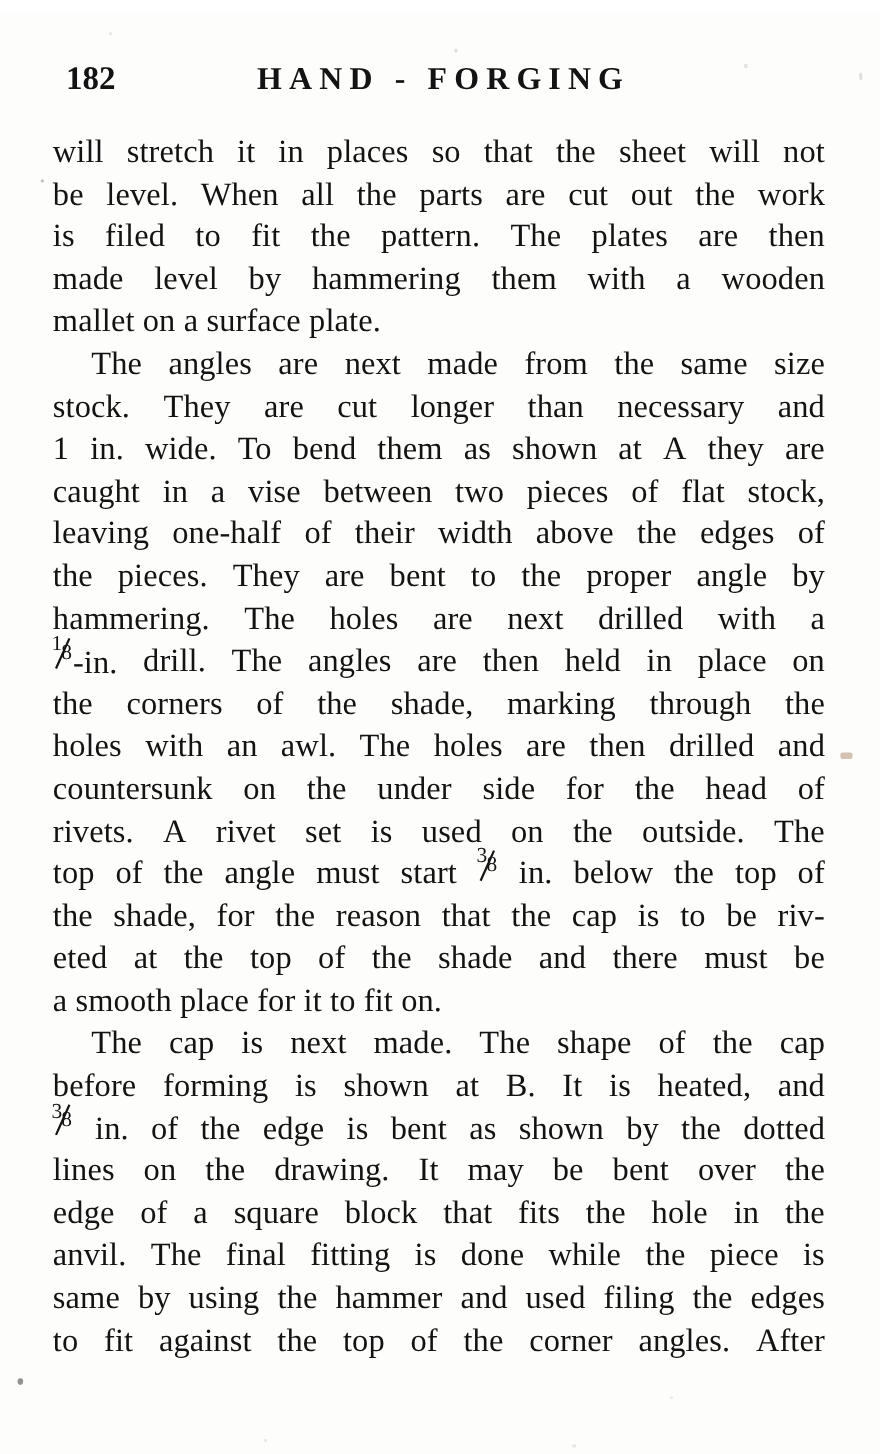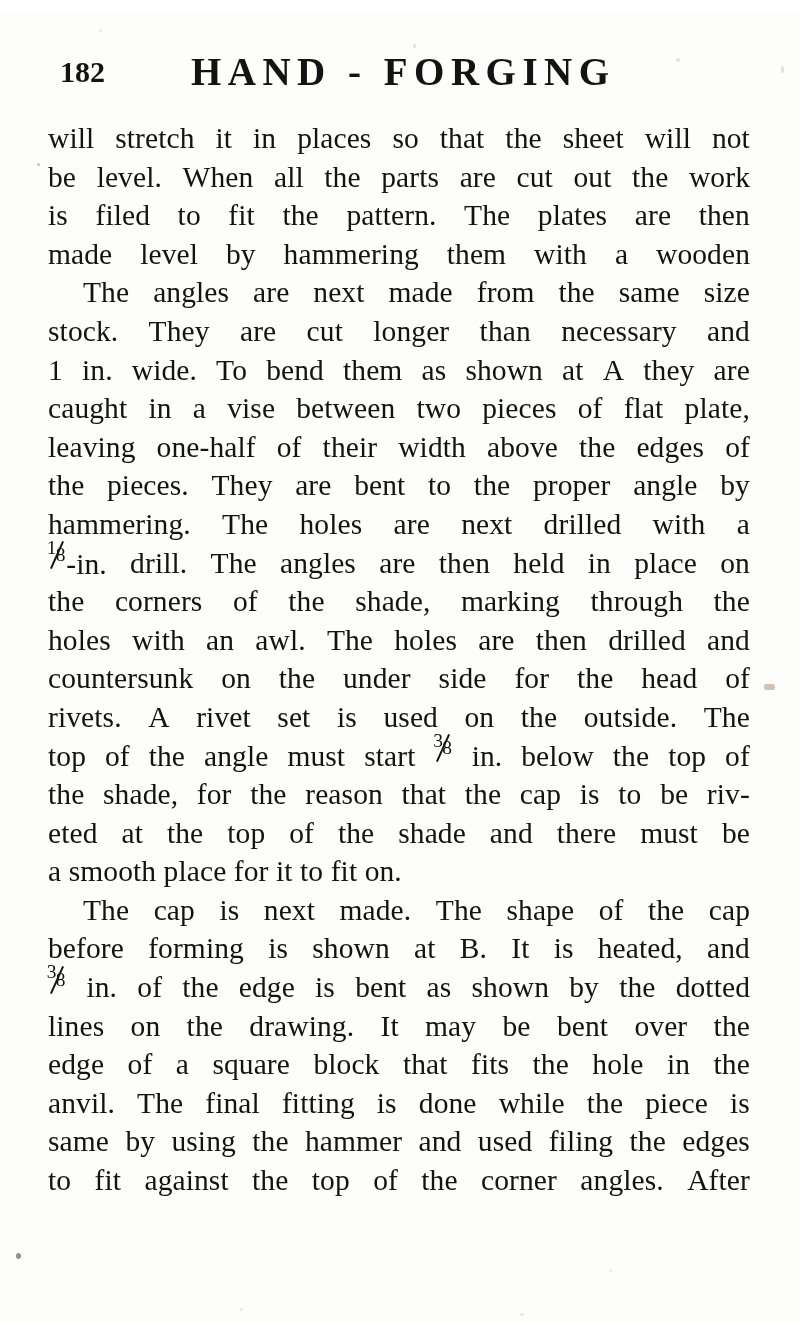--- a/index.html
+++ b/index.html
@@ -43,21 +43,21 @@
     font-weight: 700;
     letter-spacing: 0px;
     line-height: 42px;
   }
   .head-title {
     position: absolute;
     left: 0;
     top: 0;
     width: 800px;
     text-align: center;
-    font-size: 39px;
+    font-size: 29px;
     font-weight: 700;
     line-height: 42px;
     letter-spacing: 6.5px;
     text-indent: 6.5px;
   }
 
   
   .body-block {
     position: absolute;
     left: 48px;
@@ -167,20 +167,21 @@
       <div class="tline just">
         <span>made</span>
         <span>level</span>
         <span>by</span>
         <span>hammering</span>
         <span>them</span>
         <span>with</span>
         <span>a</span>
         <span>wooden</span>
       </div>
+      <div class="tline">mallet on a surface plate.</div>
       <div class="tline just indent">
         <span>The</span>
         <span>angles</span>
         <span>are</span>
         <span>next</span>
         <span>made</span>
         <span>from</span>
         <span>the</span>
         <span>same</span>
         <span>size</span>
@@ -212,21 +213,21 @@
       <div class="tline just">
         <span>caught</span>
         <span>in</span>
         <span>a</span>
         <span>vise</span>
         <span>between</span>
         <span>two</span>
         <span>pieces</span>
         <span>of</span>
         <span>flat</span>
-        <span>plate,</span>
+        <span>stock,</span>
       </div>
       <div class="tline just">
         <span>leaving</span>
         <span>one-half</span>
         <span>of</span>
         <span>their</span>
         <span>width</span>
         <span>above</span>
         <span>the</span>
         <span>edges</span>

